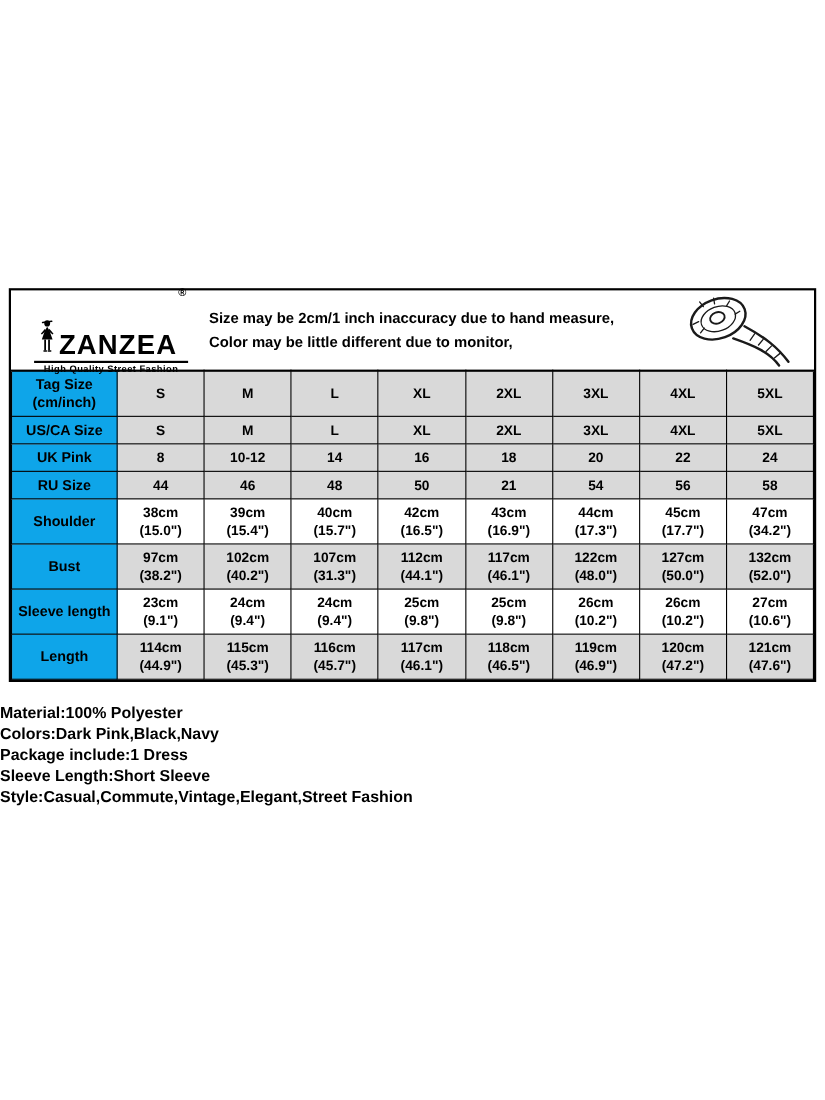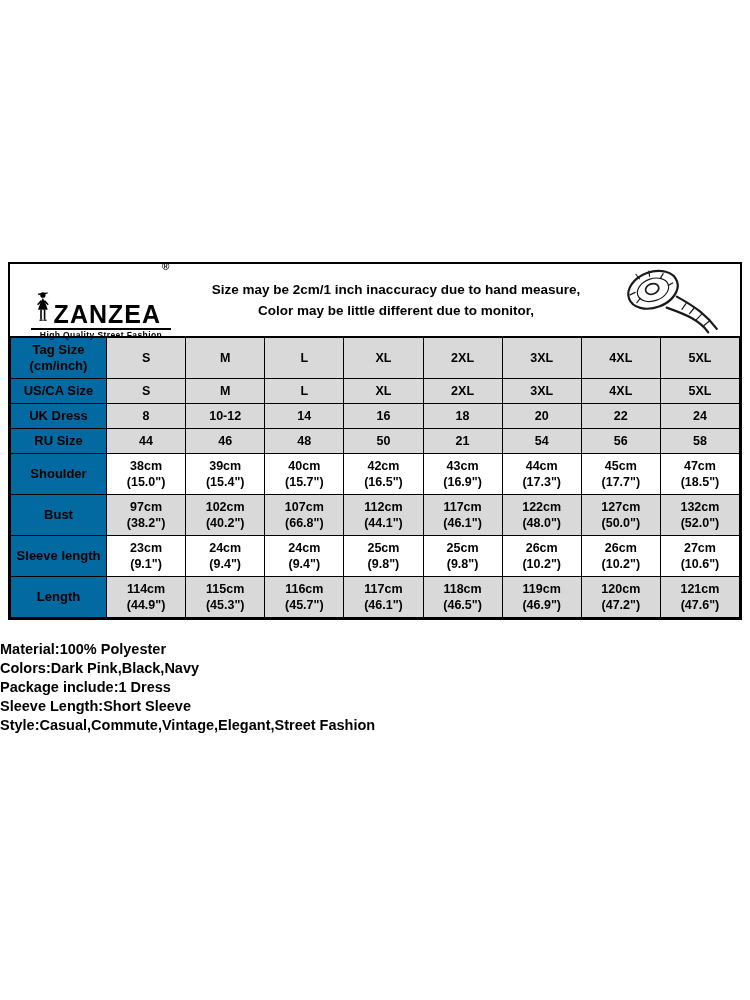--- a/index.html
+++ b/index.html
@@ -22,37 +22,37 @@
     display: flex; align-items: center;
     height: 72px; padding: 4px 6px;
   }
   .brand { width: 170px; display: flex; flex-direction: column; align-items: center; }
   .brand-row { display: flex; align-items: flex-end; border-bottom: 2px solid #000; padding: 0 2px 1px 2px; }
   .figure-icon { display: inline-block; margin-right: 3px; }
   .brand-name { font-size: 25px; font-weight: bold; letter-spacing: 1px; line-height: 26px; margin-top: 40px; }
   .brand-reg { font-size: 10px; font-weight: bold; align-self: flex-start; margin-left: 1px; }
   .brand-tagline { font-size: 8.5px; font-weight: bold; letter-spacing: 0.4px; margin-top: 0; text-align: center; }
 
-  .notice { flex: 1; text-align: center; font-weight: bold; font-size: 13.5px; line-height: 21px; padding: 0 4px; }
+  .notice { flex: 1; font-weight: bold; font-size: 13.5px; line-height: 21px; padding: 0 4px; }
 
   .tape { width: 128px; display: flex; justify-content: center; align-items: center; }
 
   
   table.size-table { width: 100%; border-collapse: collapse; table-layout: fixed; border-top: 2px solid #000; }
   .size-table th, .size-table td {
     border: 1px solid #000;
     font-weight: bold;
     text-align: center;
     vertical-align: middle;
     white-space: pre-line;
     font-size: 12.5px;
     line-height: 16px;
     padding: 4px 2px;
   }
-  .size-table th.label-cell { width: 96px; font-size: 13px; background: #0369a1; }
+  .size-table th.label-cell { width: 96px; font-size: 13px; background: #0ea5e9; }
   .size-table td.shaded { background: #d9d9d9; }
 
   
   .product-info {
     position: absolute; left: 0; top: 640px;
     font-size: 14.5px; font-weight: bold; line-height: 19px;
   }
 </style>
 </head>
 <body>
@@ -136,21 +136,21 @@
             <td class="size-cell shaded">S</td>
             <td class="size-cell shaded">M</td>
             <td class="size-cell shaded">L</td>
             <td class="size-cell shaded">XL</td>
             <td class="size-cell shaded">2XL</td>
             <td class="size-cell shaded">3XL</td>
             <td class="size-cell shaded">4XL</td>
             <td class="size-cell shaded">5XL</td>
           </tr>
           <tr>
-            <th class="label-cell">UK Dress</th>
+            <th class="label-cell">UK Pink</th>
             <td class="size-cell shaded">8</td>
             <td class="size-cell shaded">10-12</td>
             <td class="size-cell shaded">14</td>
             <td class="size-cell shaded">16</td>
             <td class="size-cell shaded">18</td>
             <td class="size-cell shaded">20</td>
             <td class="size-cell shaded">22</td>
             <td class="size-cell shaded">24</td>
           </tr>
           <tr>
@@ -174,30 +174,30 @@
 (15.7")</td>
             <td class="size-cell">42cm
 (16.5")</td>
             <td class="size-cell">43cm
 (16.9")</td>
             <td class="size-cell">44cm
 (17.3")</td>
             <td class="size-cell">45cm
 (17.7")</td>
             <td class="size-cell">47cm
-(18.5")</td>
+(34.2")</td>
           </tr>
           <tr>
             <th class="label-cell">Bust</th>
             <td class="size-cell shaded">97cm
 (38.2")</td>
             <td class="size-cell shaded">102cm
 (40.2")</td>
             <td class="size-cell shaded">107cm
-(66.8")</td>
+(31.3")</td>
             <td class="size-cell shaded">112cm
 (44.1")</td>
             <td class="size-cell shaded">117cm
 (46.1")</td>
             <td class="size-cell shaded">122cm
 (48.0")</td>
             <td class="size-cell shaded">127cm
 (50.0")</td>
             <td class="size-cell shaded">132cm
 (52.0")</td>

